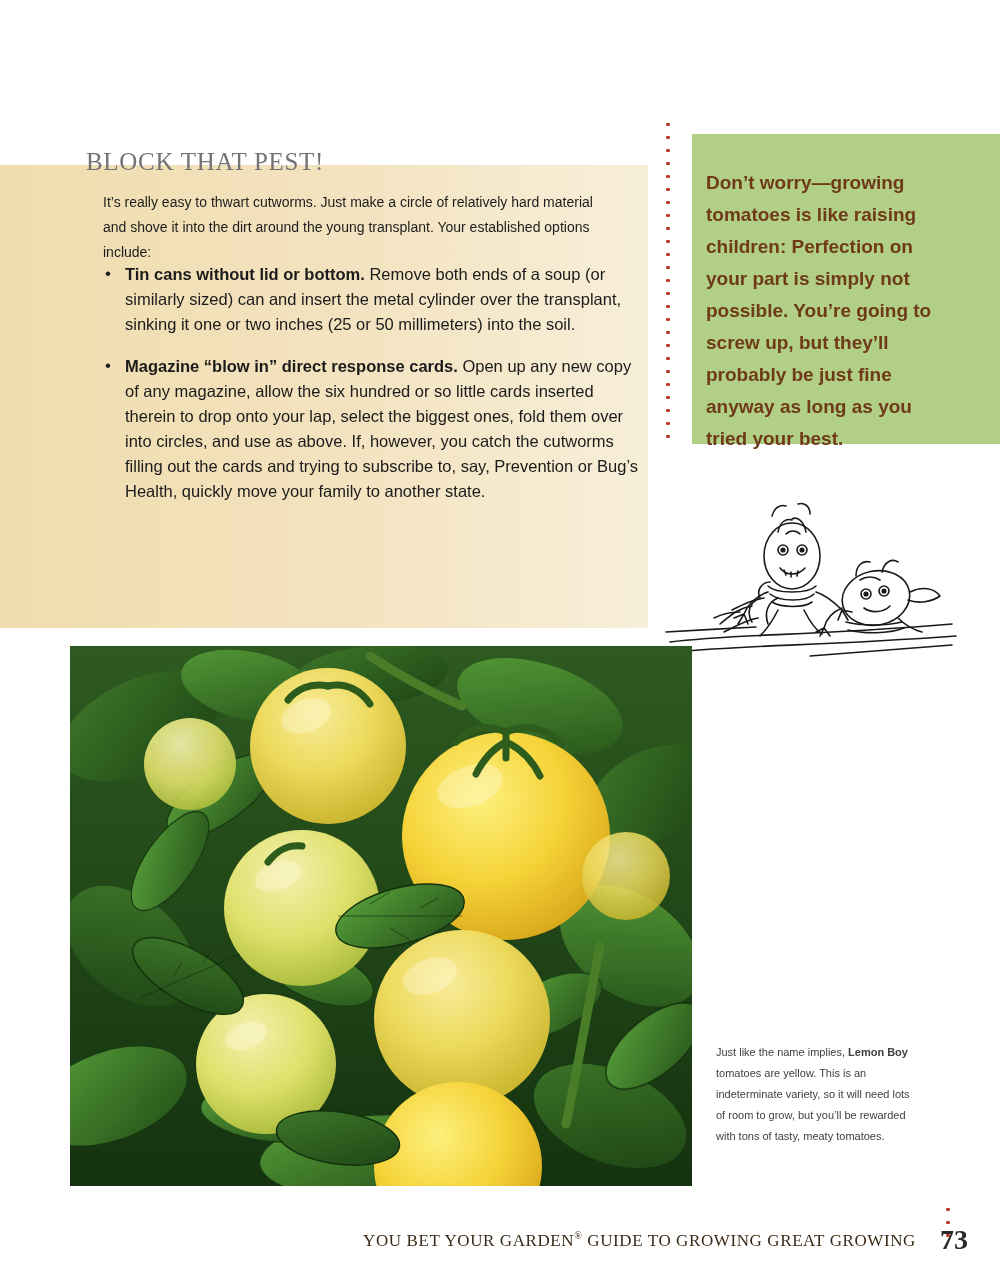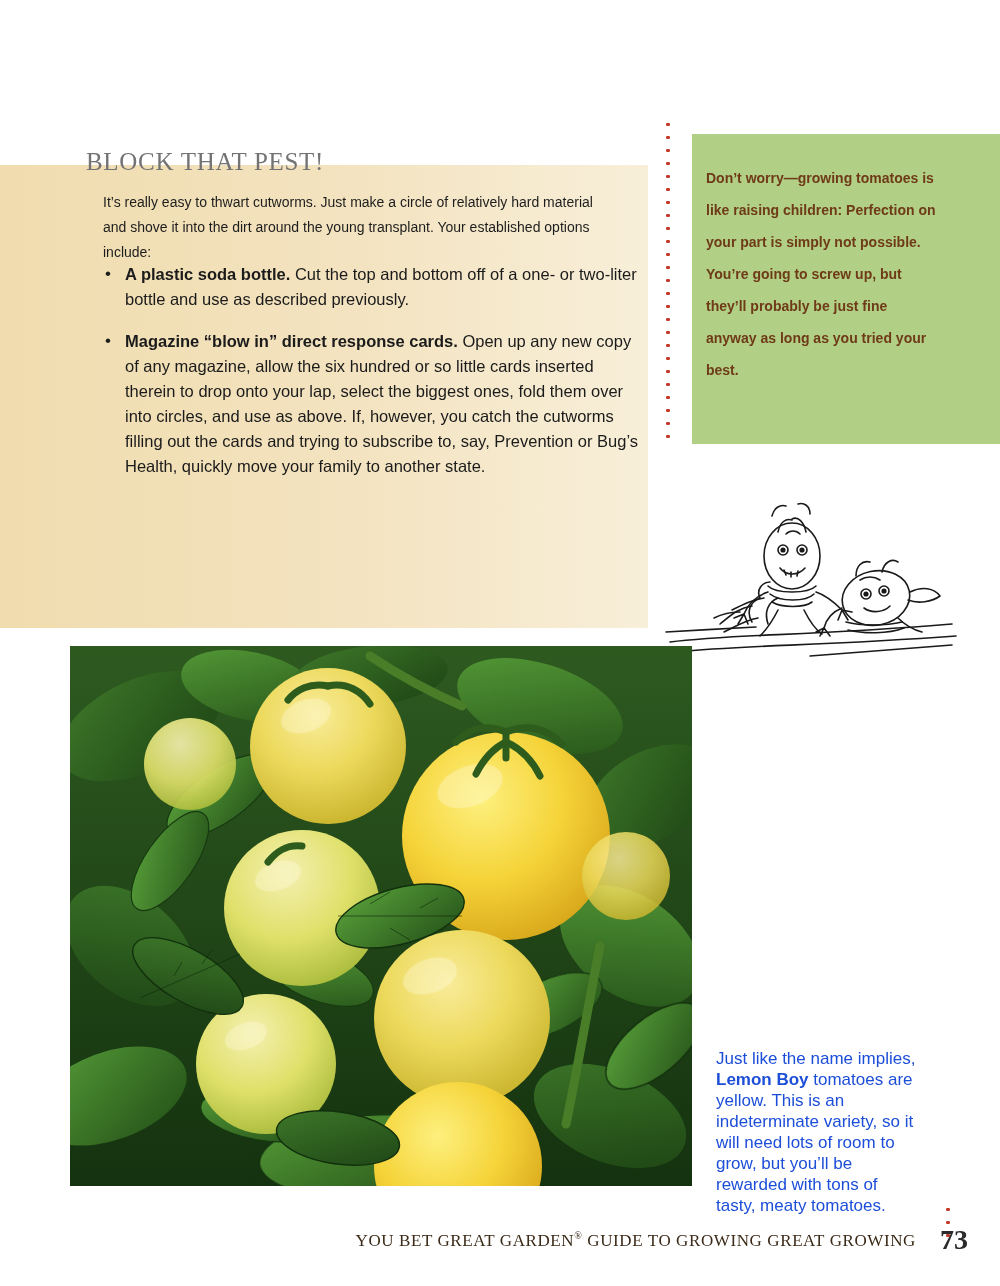--- a/index.html
+++ b/index.html
@@ -88,21 +88,21 @@
     top: 134px;
     width: 308px;
     height: 310px;
     background: #b1cf85;
   }
   #quote-text {
     position: absolute;
     left: 706px;
     top: 148px;
     width: 232px;
-    font-size: 14px;
+    font-size: 19px;
     line-height: 32px;
     font-weight: bold;
     color: #6e3a18;
   }
 
   
   .dots-vert {
     position: absolute;
     width: 4px;
     background-image: radial-gradient(circle, #c0392b 1.7px, rgba(0,0,0,0) 2px);
@@ -132,23 +132,23 @@
     background: #2f5a22;
   }
   #photo svg { display: block; }
 
   
   #caption {
     position: absolute;
     left: 716px;
     top: 1031px;
     width: 200px;
-    font-size: 17px;
+    font-size: 11px;
     line-height: 21px;
-    color: #1d4ed8;
+    color: #404040;
   }
 
   
   #footer-title {
     position: absolute;
     left: 0;
     top: 1230px;
     width: 916px;
     text-align: right;
     font-family: "Liberation Serif", serif;
@@ -174,21 +174,21 @@
 
 <div id="pest-box"></div>
 <div id="pest-box-white-top"></div>
 
 <h2 id="pest-heading">BLOCK THAT PEST!</h2>
 
 <p id="pest-intro">It’s really easy to thwart cutworms. Just make a circle of relatively hard material and shove it into the dirt around the young transplant. Your established options include:</p>
 
 <ul id="pest-list">
   <li>
-    <span class="lead">A plastic soda bottle.</span><span> Cut the top and bottom off of a one- or two-liter bottle and use as described previously.</span>
+    <span class="lead">Tin cans without lid or bottom.</span><span> Remove both ends of a soup (or similarly sized) can and insert the metal cylinder over the transplant, sinking it one or two inches (25 or 50 millimeters) into the soil.</span>
   </li>
   <li>
     <span class="lead">Magazine “blow in” direct response cards.</span><span> Open up any new copy of any magazine, allow the six hundred or so little cards inserted therein to drop onto your lap, select the biggest ones, fold them over into circles, and use as above. If, however, you catch the cutworms filling out the cards and trying to subscribe to, say, Prevention or Bug’s Health, quickly move your family to another state.</span>
   </li>
 </ul>
 
 <div id="dots-left-quote" class="dots-vert"></div>
 
 <div id="quote-box"></div>
 <p id="quote-text">Don’t worry—growing tomatoes is like raising children: Perfection on your part is simply not possible. You’re going to screw up, but they’ll probably be just fine anyway as long as you tried your best.</p>
@@ -352,16 +352,16 @@
       <path d="M70 352 L170 308 M104 330 L112 316 M132 318 L142 304"></path>
     </g>
   </svg>
 </div>
 
 <p id="caption">
   <span>Just like the name implies, </span><strong>Lemon Boy</strong><span> tomatoes are yellow. This is an indeterminate variety, so it will need lots of room to grow, but you’ll be rewarded with tons of tasty, meaty tomatoes.</span>
 </p>
 
 <div id="footer-title">
-  <span>YOU BET GREAT GARDEN</span><sup>®</sup><span> GUIDE TO GROWING GREAT GROWING</span>
+  <span>YOU BET YOUR GARDEN</span><sup>®</sup><span> GUIDE TO GROWING GREAT GROWING</span>
 </div>
 <div id="dots-footer" class="dots-vert"></div>
 <div id="page-number">73</div>
 
 </body></html>

